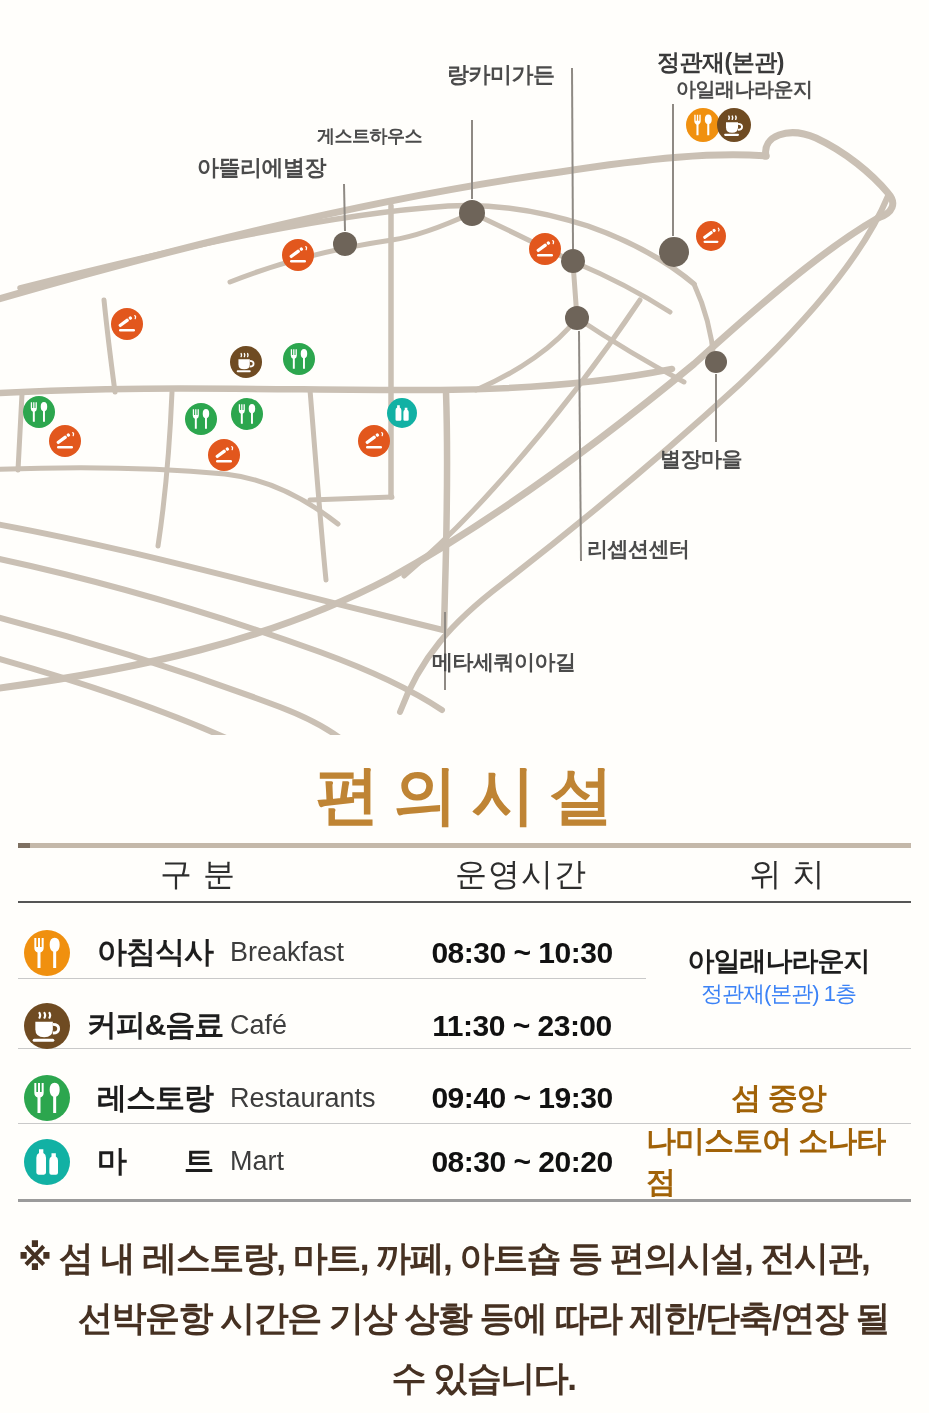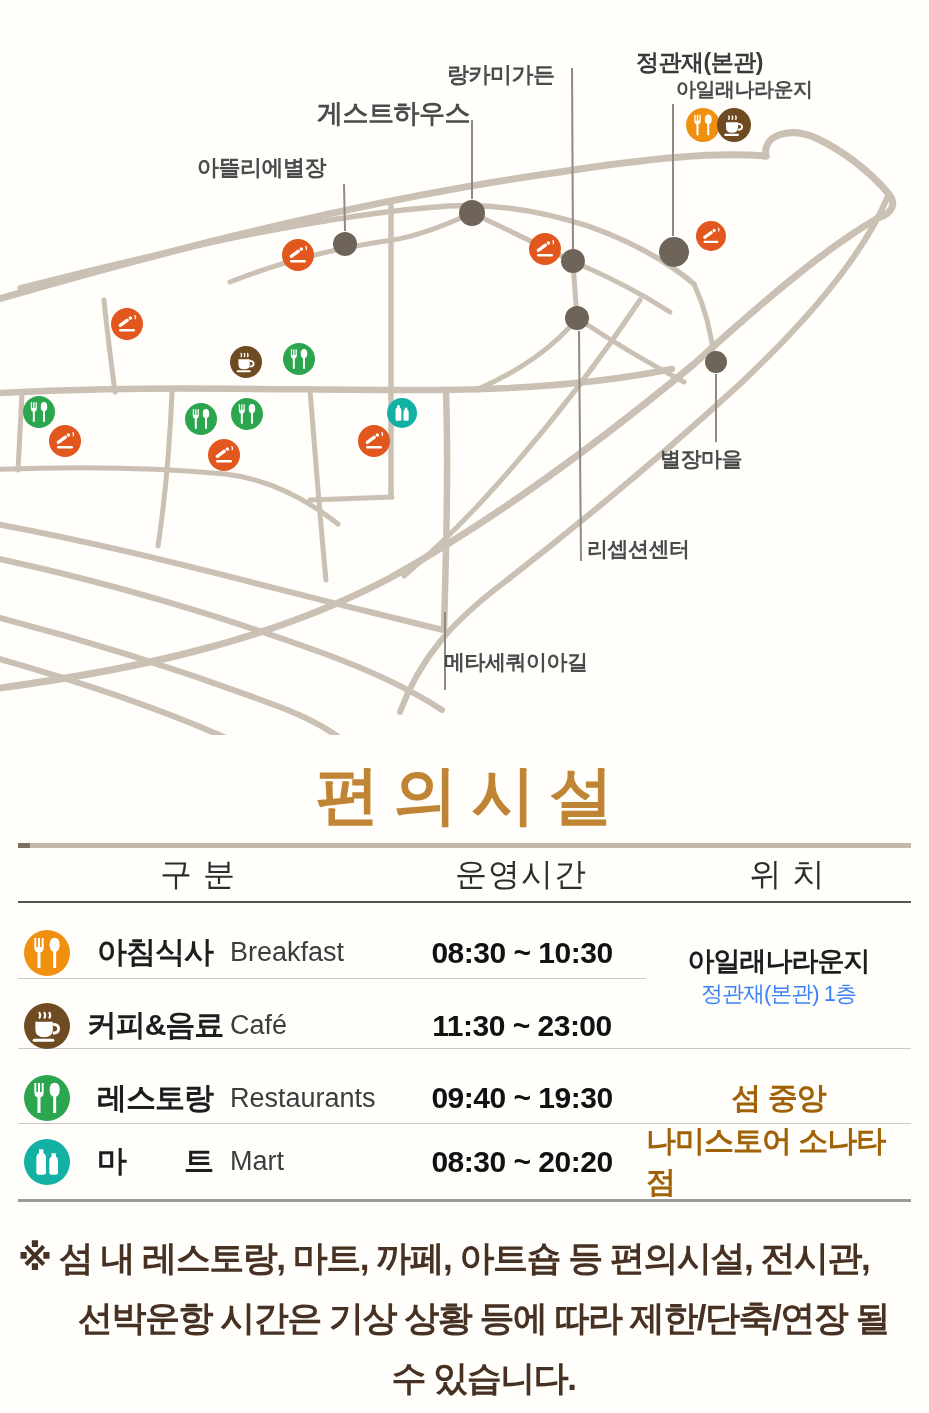--- a/index.html
+++ b/index.html
@@ -178,28 +178,28 @@
           <circle cx="39" cy="412" r="16" fill="#2ca64e"></circle>
           <use href="#sym-utensils" x="26.04" y="399.04" width="25.92" height="25.92"></use>
         </g>
         <g>
           <circle cx="402" cy="413" r="15" fill="#12b1a4"></circle>
           <use href="#sym-mart" x="389.85" y="400.85" width="24.3" height="24.3"></use>
         </g>
       </g>
   </svg>
 
-  <div class="map-label big" style="left:636px;top:47px;font-size:23px;">정관재(본관)</div>
+  <div class="map-label big" style="left:657px;top:47px;font-size:23px;">정관재(본관)</div>
   <div class="map-label" style="left:676px;top:76px;font-size:20px;">아일래나라운지</div>
   <div class="map-label" style="left:447px;top:60px;font-size:22px;">랑카미가든</div>
-  <div class="map-label" style="left:317px;top:96px;font-size:26px;">게스트하우스</div>
+  <div class="map-label" style="left:317px;top:124px;font-size:18px;">게스트하우스</div>
   <div class="map-label" style="left:197px;top:153px;font-size:22px;">아뜰리에별장</div>
   <div class="map-label" style="left:660px;top:445px;font-size:21px;">별장마을</div>
   <div class="map-label" style="left:587px;top:535px;font-size:21px;">리셉션센터</div>
-  <div class="map-label" style="left:444px;top:648px;font-size:21px;">메타세쿼이아길</div>
+  <div class="map-label" style="left:432px;top:648px;font-size:21px;">메타세쿼이아길</div>
 </div>
 
 <div class="page-title">편의시설</div>
 
 <div class="facility-table">
   <div class="t-topbar"></div>
   <div class="t-head">
     <div>구 분</div>
     <div>운영시간</div>
     <div>위 치</div>

